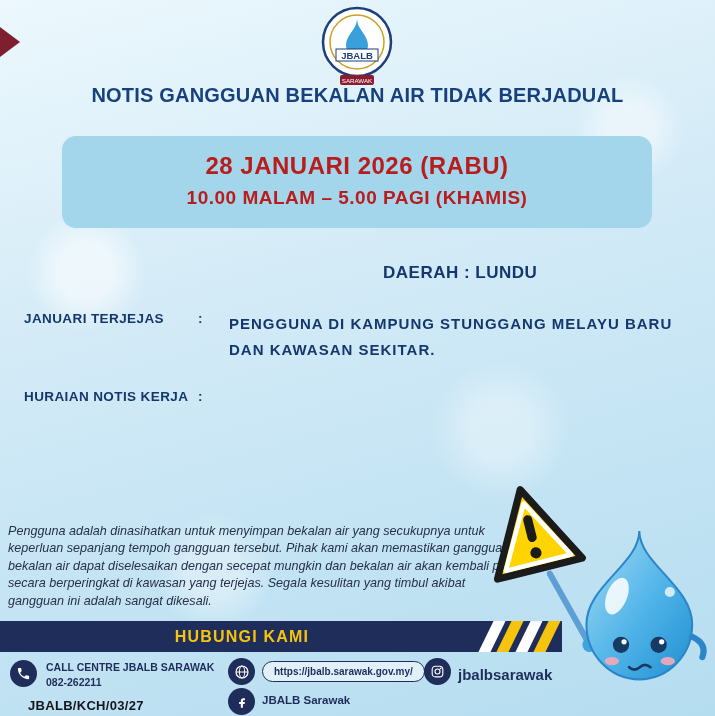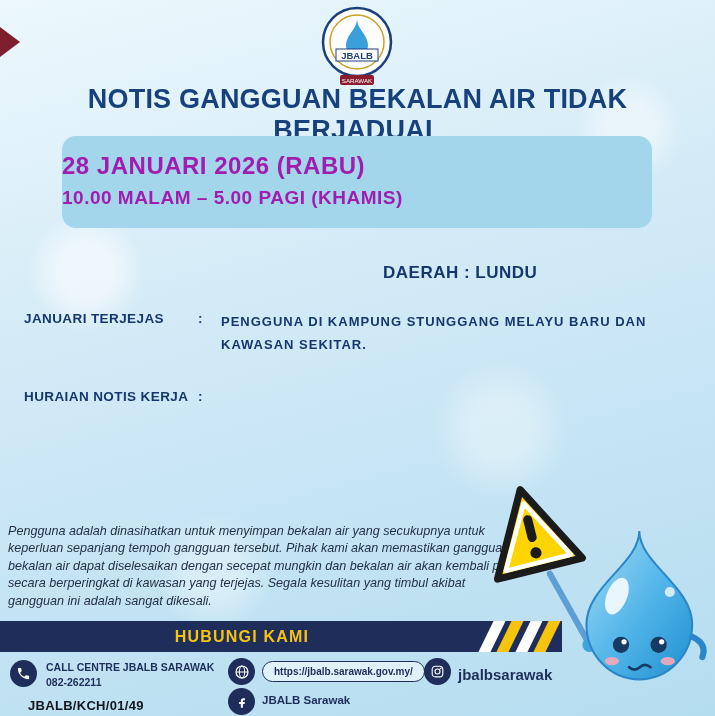--- a/index.html
+++ b/index.html
@@ -12,30 +12,30 @@
       radial-gradient(circle at 70% 60%, rgba(255,255,255,.35) 0 30px, rgba(255,255,255,0) 70px),
       radial-gradient(circle at 30% 80%, rgba(255,255,255,.35) 0 26px, rgba(255,255,255,0) 60px),
       linear-gradient(165deg,#ecf8fd 0%,#d4ebf7 38%,#c2e3f3 72%,#b5ddf0 100%);
   }
   .abs{position:absolute;}
   .corner-flag{left:0;top:27px;width:0;height:0;
     border-top:15px solid transparent;border-bottom:15px solid transparent;
     border-left:20px solid #7e1f2d;}
   .logo{left:319px;top:4px;}
   .title{left:0;top:84px;width:715px;text-align:center;
-    color:#16417c;font-size:27px;font-weight:bold;letter-spacing:.2px;}
+    color:#16417c;font-size:20px;font-weight:bold;letter-spacing:.2px;}
   .datebox{left:62px;top:136px;width:590px;height:92px;background:#a3d6ea;
-    border-radius:14px;color:#a21caf;}
+    border-radius:14px;text-align:center;color:#b91c1c;}
   .datebox .d{margin-top:16px;font-size:24px;font-weight:bold;letter-spacing:.5px;}
   .datebox .t{margin-top:7px;font-size:19px;font-weight:bold;letter-spacing:.5px;}
   .loc{top:263px;font-size:17px;font-weight:bold;color:#14386e;letter-spacing:.5px;}
   .loc.bahagian{left:113px;} .loc.daerah{left:383px;}
   .dlabel{left:24px;width:170px;font-size:13.5px;font-weight:bold;color:#14386e;letter-spacing:.4px;}
   .dcolon{left:198px;font-size:13.5px;font-weight:bold;color:#14386e;}
-  .dvalue{left:221px;width:480px;font-size:13px;font-weight:bold;color:#14386e;
+  .dvalue{left:229px;width:480px;font-size:15px;font-weight:bold;color:#14386e;
     letter-spacing:1px;line-height:1.75;}
   .row1{top:311px;} .row2{top:389px;}
   .advisory{left:8px;top:523px;width:514px;font-size:12.6px;font-style:italic;
     color:#26304a;line-height:1.38;z-index:2;}
   .bar{left:0;top:621px;width:562px;height:31px;background:#1e2d5a;z-index:1;}
   .bar .heading{position:absolute;left:0;top:0;width:100%;height:39px;line-height:31px;
     text-align:center;padding-right:78px;box-sizing:border-box;
     color:#f6c40e;font-size:16px;font-weight:bold;letter-spacing:1.2px;}
   .stripe{position:absolute;top:0;height:31px;width:12px;transform:skewX(-26deg);}
   .s1{left:486px;background:#ffffff;} .s2{left:504px;background:#f6c40e;}
@@ -119,21 +119,21 @@
   </div>
   <div class="abs contact-label" style="left:458px;top:666px;font-size:15px;">jbalbsarawak</div>
 
   <div class="abs icircle" style="left:228px;top:688px;">
     <svg width="14" height="14" viewBox="0 0 24 24">
       <path fill="#ffffff" d="M14 9h3V5.5h-3c-2.5 0-4 1.7-4 4V12H7v3.5h3V22h3.5v-6.5h3l.5-3.5h-3.5v-2c0-.6.4-1 1-1z"></path>
     </svg>
   </div>
   <div class="abs contact-label" style="left:262px;top:694px;font-size:11.5px;">JBALB Sarawak</div>
 
-  <div class="abs ref">JBALB/KCH/01/49</div>
+  <div class="abs ref">JBALB/KCH/03/27</div>
 
   <div class="abs mascot">
     <svg width="245" height="242" viewBox="0 0 240 238">
       <defs>
         <linearGradient id="dropGrad" x1="0" y1="0" x2="1" y2="1">
           <stop offset="0" stop-color="#a5dcf4"></stop>
           <stop offset="0.55" stop-color="#4fb3e8"></stop>
           <stop offset="1" stop-color="#1f8fd0"></stop>
         </linearGradient>
       </defs>

